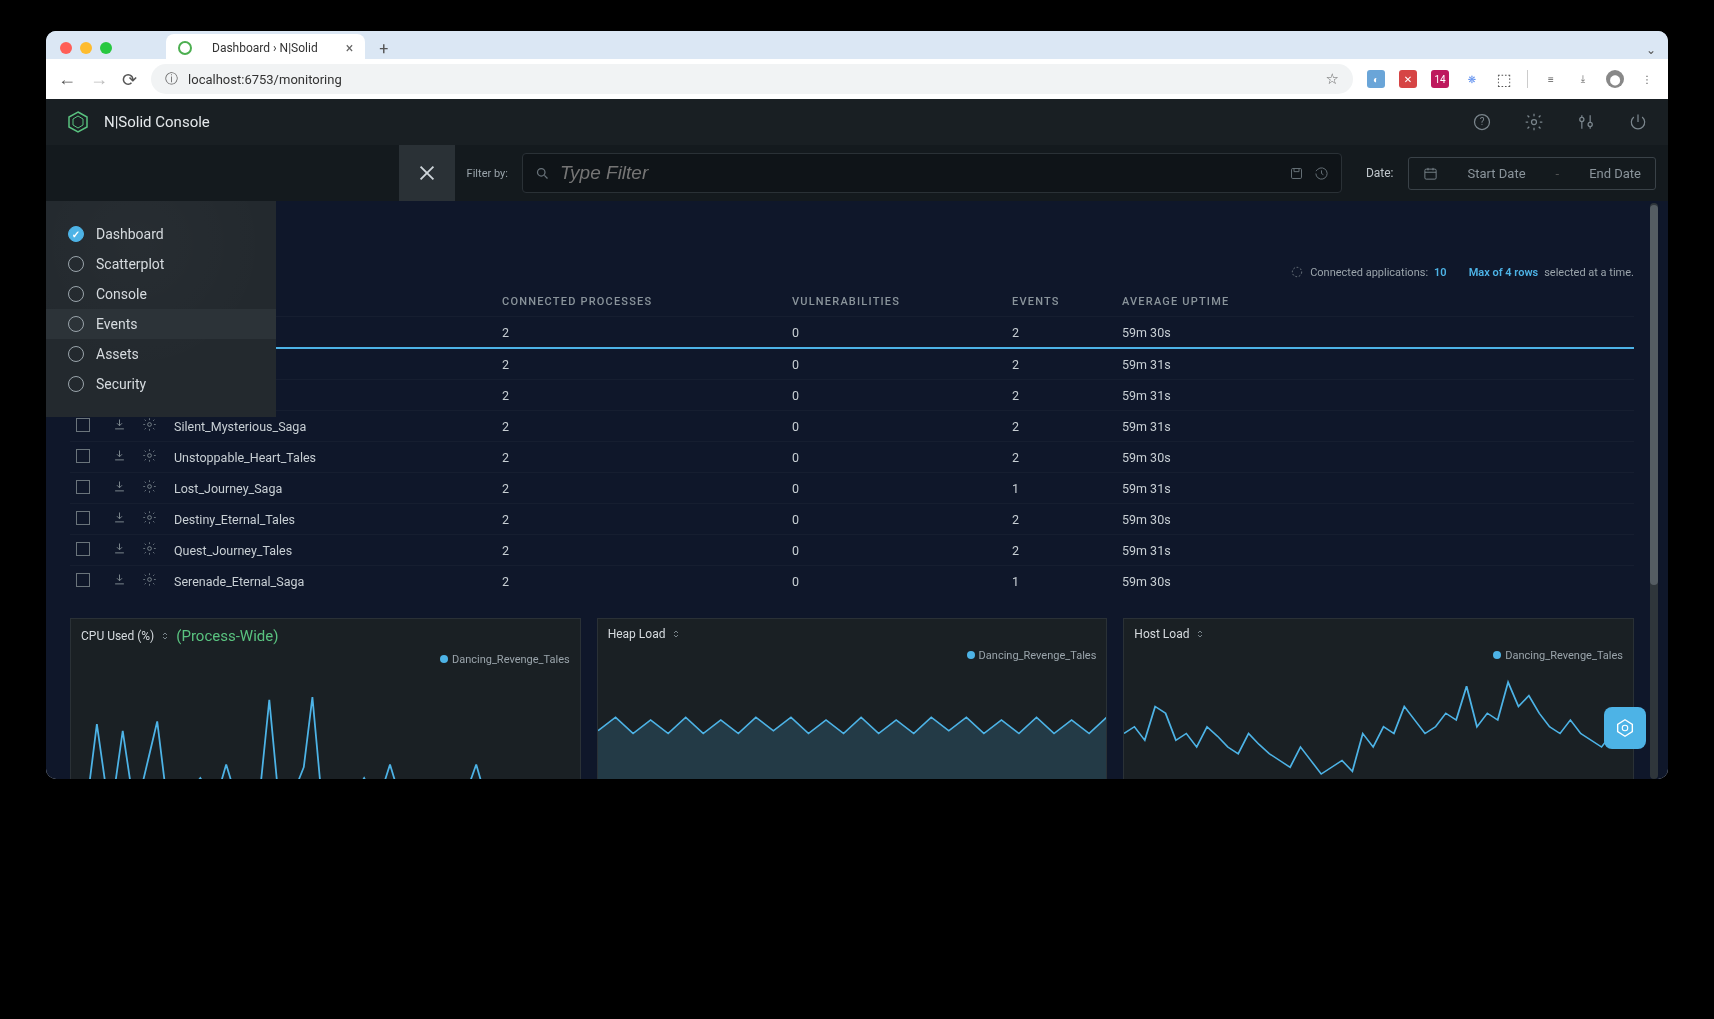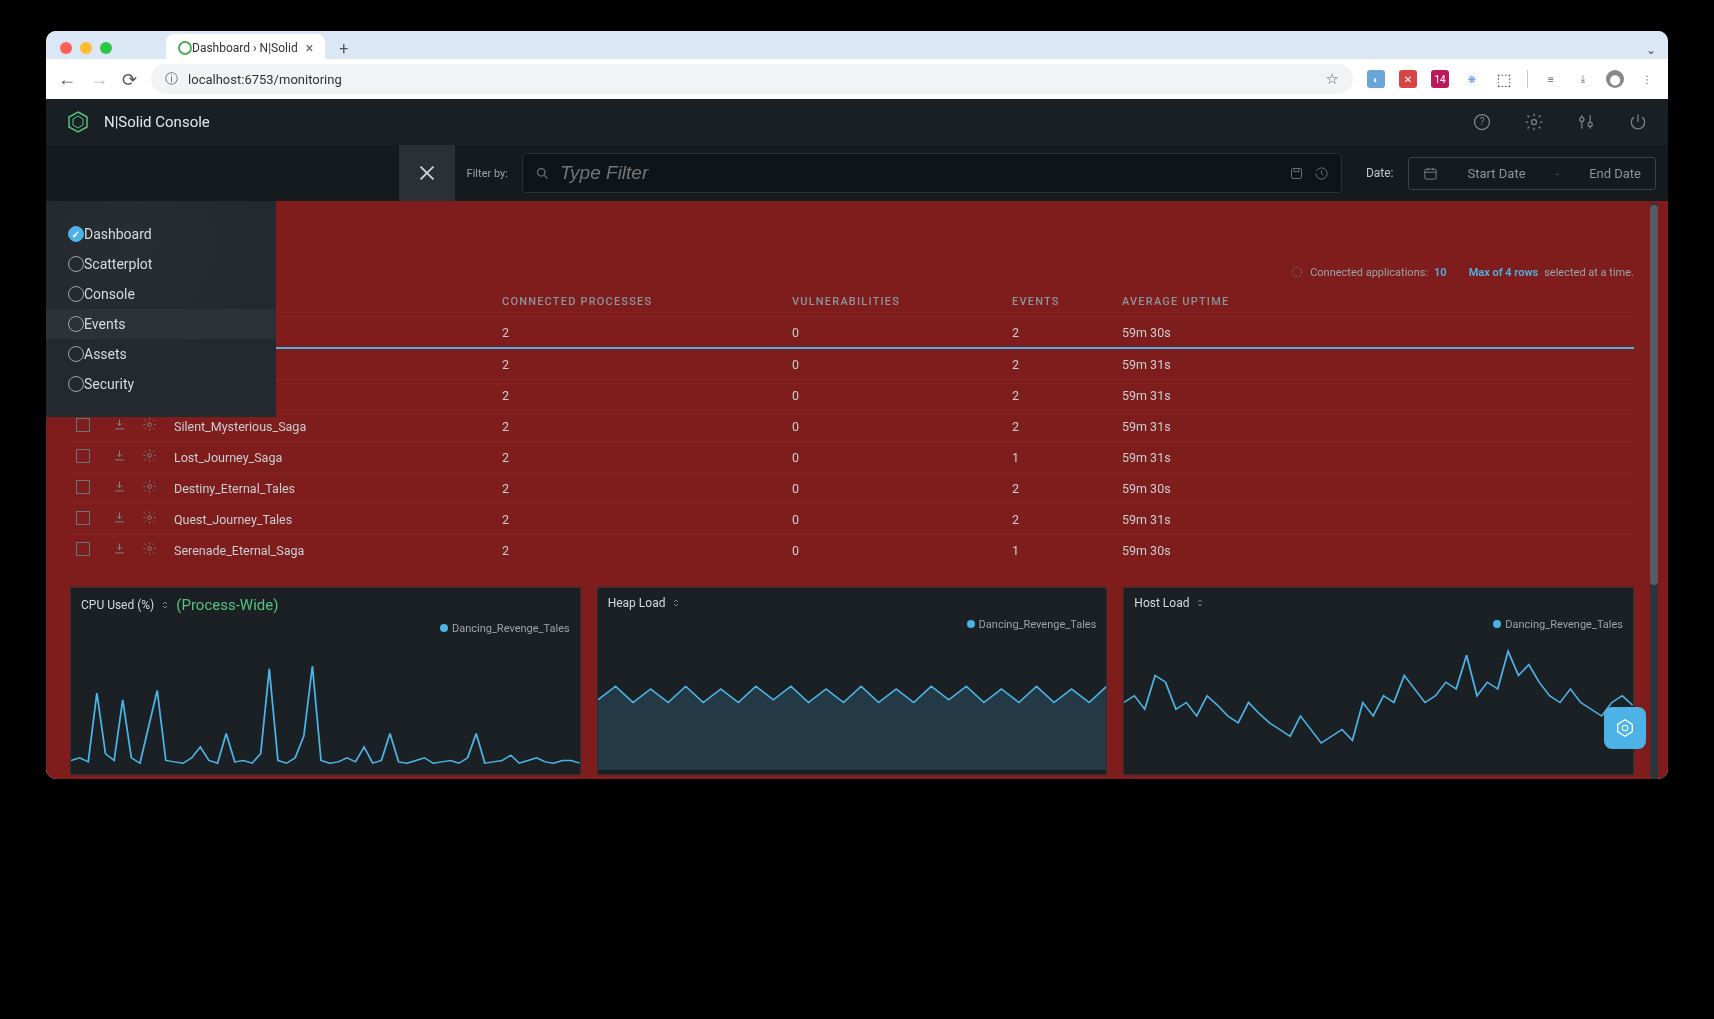--- a/index.html
+++ b/index.html
@@ -5,33 +5,33 @@
 * { margin: 0; padding: 0; box-sizing: border-box; }
 body { font-family: -apple-system, BlinkMacSystemFont, "Segoe UI", Roboto, sans-serif; background: #000; width: 1714px; height: 1019px; overflow: hidden; }
 
 .frame { position: absolute; top: 31px; left: 46px; width: 1622px; height: 748px; background: #dbe7f4; border-radius: 10px; overflow: hidden; box-shadow: 0 20px 60px rgba(0,0,0,0.5); }
 
 
 .tab-bar { height: 28px; background: #dbe7f4; display: flex; align-items: center; padding: 6px 0 0 14px; }
 .traffic { display: flex; gap: 8px; margin-right: 54px; }
 .dot { width: 12px; height: 12px; border-radius: 50%; }
 .dot.r { background:#ff5f57;} .dot.y{background:#febc2e;} .dot.g{background:#28c840;}
-.tab { display: flex; align-items: center; gap: 0; background: #fff; border-radius: 8px 8px 0 0; padding: 6px 12px; font-size: 12px; color:#333; }
+.tab { display: flex; align-items: center; gap: 20px; background: #fff; border-radius: 8px 8px 0 0; padding: 6px 12px; font-size: 12px; color:#333; }
 .tab-fav { width:14px;height:14px;border:2px solid #4caf50;border-radius:50%; }
 .tab-close { font-size: 14px; color:#666; margin-left:8px; }
 .new-tab { font-size:16px;color:#555;margin-left:14px; }
 
 .url-bar { height: 40px; background: #fff; display: flex; align-items: center; padding: 0 12px; gap: 14px; }
 .nav-btn { color:#555; font-size:18px; }
 .url-field { flex:1; display:flex; align-items:center; gap:10px; background:#f1f3f4; border-radius:18px; padding:6px 14px; font-size:13px; color:#333; }
 .ext-icons { display:flex; gap:14px; align-items:center; }
 .ext-ico { width:18px;height:18px;border-radius:3px; display:flex;align-items:center;justify-content:center;font-size:10px;color:#fff; }
 
 
-.app { position:absolute; top:68px; left:0; right:0; bottom:0; background:#7f1d1d; color:#c0c7cc; }
+.app { position:absolute; top:68px; left:0; right:0; bottom:0; background:#0f172a; color:#c0c7cc; }
 .app-header { height:46px; background:#191f23; display:flex; align-items:center; padding:0 20px; gap:14px; }
 .hex-ico { width:24px;height:24px; }
 .app-title { font-size:15px; color:#e4e8eb; }
 .header-spacer{flex:1;}
 .hdr-icon{ color:#7a858c; width:20px;height:20px; }
 
 .filter-bar { height:56px; background:#141a1e; display:flex; align-items:center;justify-content:flex-end; }
 .menu-toggle { width:56px; height:56px; background:#2a3136; display:flex; align-items:center; justify-content:center; }
 .close-x { stroke:#cfd6db; stroke-width:2; }
 .filter-label { font-size:11px; color:#9aa4ab; margin:0 14px 0 12px; }
@@ -39,21 +39,21 @@
 .filter-input input { flex:1; background:transparent; border:none; color:#aab3ba; font-size:19px; font-style:italic; outline:none; }
 .filter-ico { color:#6a747b; }
 .date-label { font-size:12px; color:#c0c7cc; margin:0 14px 0 24px; }
 .date-box { display:flex; align-items:center; border:1px solid #3a4248; border-radius:3px; padding:8px 14px; gap:30px; font-size:13px; color:#8a949b; margin-right:12px; }
 
 .content { position:absolute; top:102px; left:0; right:10px; bottom:0; overflow:hidden; }
 .scrollbar { position:absolute; right:0; top:2px; bottom:0; width:8px; background:#2f363b; border-radius:4px; }
 .scroll-thumb { position:absolute; top:2px; left:0; right:0; height:380px; background:#555d63; border-radius:4px; }
 
 .nav-menu { position:absolute; top:0; left:0; width:230px; background:#23292e; padding:18px 0; z-index:5; background-image: radial-gradient(circle at 40% 20%, rgba(255,255,255,0.02), transparent 60%); }
-.nav-item { display:flex; align-items:center; padding:7px 22px; font-size:14px; color:#d6dbdf; cursor:pointer; }
+.nav-item { display:flex; align-items:center; gap:12px; padding:7px 22px; font-size:14px; color:#d6dbdf; cursor:pointer; }
 .nav-item:hover, .nav-item.hov { background:#2c3338; }
 .radio { width:16px;height:16px;border:1.5px solid #9aa4ab;border-radius:50%; display:flex;align-items:center;justify-content:center; }
 .radio.on { background:#4db3e6; border-color:#4db3e6; }
 .radio.on::after { content:'✓'; color:#fff; font-size:10px; font-weight:bold; }
 
 .main { padding:0 24px 20px 24px; }
 .status-line { text-align:right; font-size:11px; color:#9aa4ab; padding:64px 0 8px 0; display:flex; justify-content:flex-end; align-items:center; gap:6px; }
 .status-line .num { color:#4db3e6; font-weight:600; }
 .status-line .max { color:#4db3e6; font-weight:600; }
 
@@ -309,20 +309,35 @@
               </tr>
               <tr>
                 <td><span class="chk"></span></td>
                 <td><svg width="15" height="15" viewBox="0 0 24 24" class="row-ico">
                     <path d="M12 4v10m-4-4l4 4 4-4M5 19h14" stroke="currentColor" stroke-width="1.6" fill="none"></path>
                   </svg></td>
                 <td><svg width="15" height="15" viewBox="0 0 24 24" class="row-ico">
                     <circle cx="12" cy="12" r="3" fill="none" stroke="currentColor" stroke-width="1.5"></circle>
                     <path d="M12 2v3M12 19v3M4.2 4.2l2.1 2.1M17.7 17.7l2.1 2.1M2 12h3M19 12h3M4.2 19.8l2.1-2.1M17.7 6.3l2.1-2.1" stroke="currentColor" stroke-width="1.3"></path>
                   </svg></td>
+                <td class="col-name">Unstoppable_Heart_Tales</td>
+                <td>2</td>
+                <td>0</td>
+                <td>2</td>
+                <td>59m 30s</td>
+              </tr>
+              <tr>
+                <td><span class="chk"></span></td>
+                <td><svg width="15" height="15" viewBox="0 0 24 24" class="row-ico">
+                    <path d="M12 4v10m-4-4l4 4 4-4M5 19h14" stroke="currentColor" stroke-width="1.6" fill="none"></path>
+                  </svg></td>
+                <td><svg width="15" height="15" viewBox="0 0 24 24" class="row-ico">
+                    <circle cx="12" cy="12" r="3" fill="none" stroke="currentColor" stroke-width="1.5"></circle>
+                    <path d="M12 2v3M12 19v3M4.2 4.2l2.1 2.1M17.7 17.7l2.1 2.1M2 12h3M19 12h3M4.2 19.8l2.1-2.1M17.7 6.3l2.1-2.1" stroke="currentColor" stroke-width="1.3"></path>
+                  </svg></td>
                 <td class="col-name">Lost_Journey_Saga</td>
                 <td>2</td>
                 <td>0</td>
                 <td>1</td>
                 <td>59m 31s</td>
               </tr>
               <tr>
                 <td><span class="chk"></span></td>
                 <td><svg width="15" height="15" viewBox="0 0 24 24" class="row-ico">
                     <path d="M12 4v10m-4-4l4 4 4-4M5 19h14" stroke="currentColor" stroke-width="1.6" fill="none"></path>

